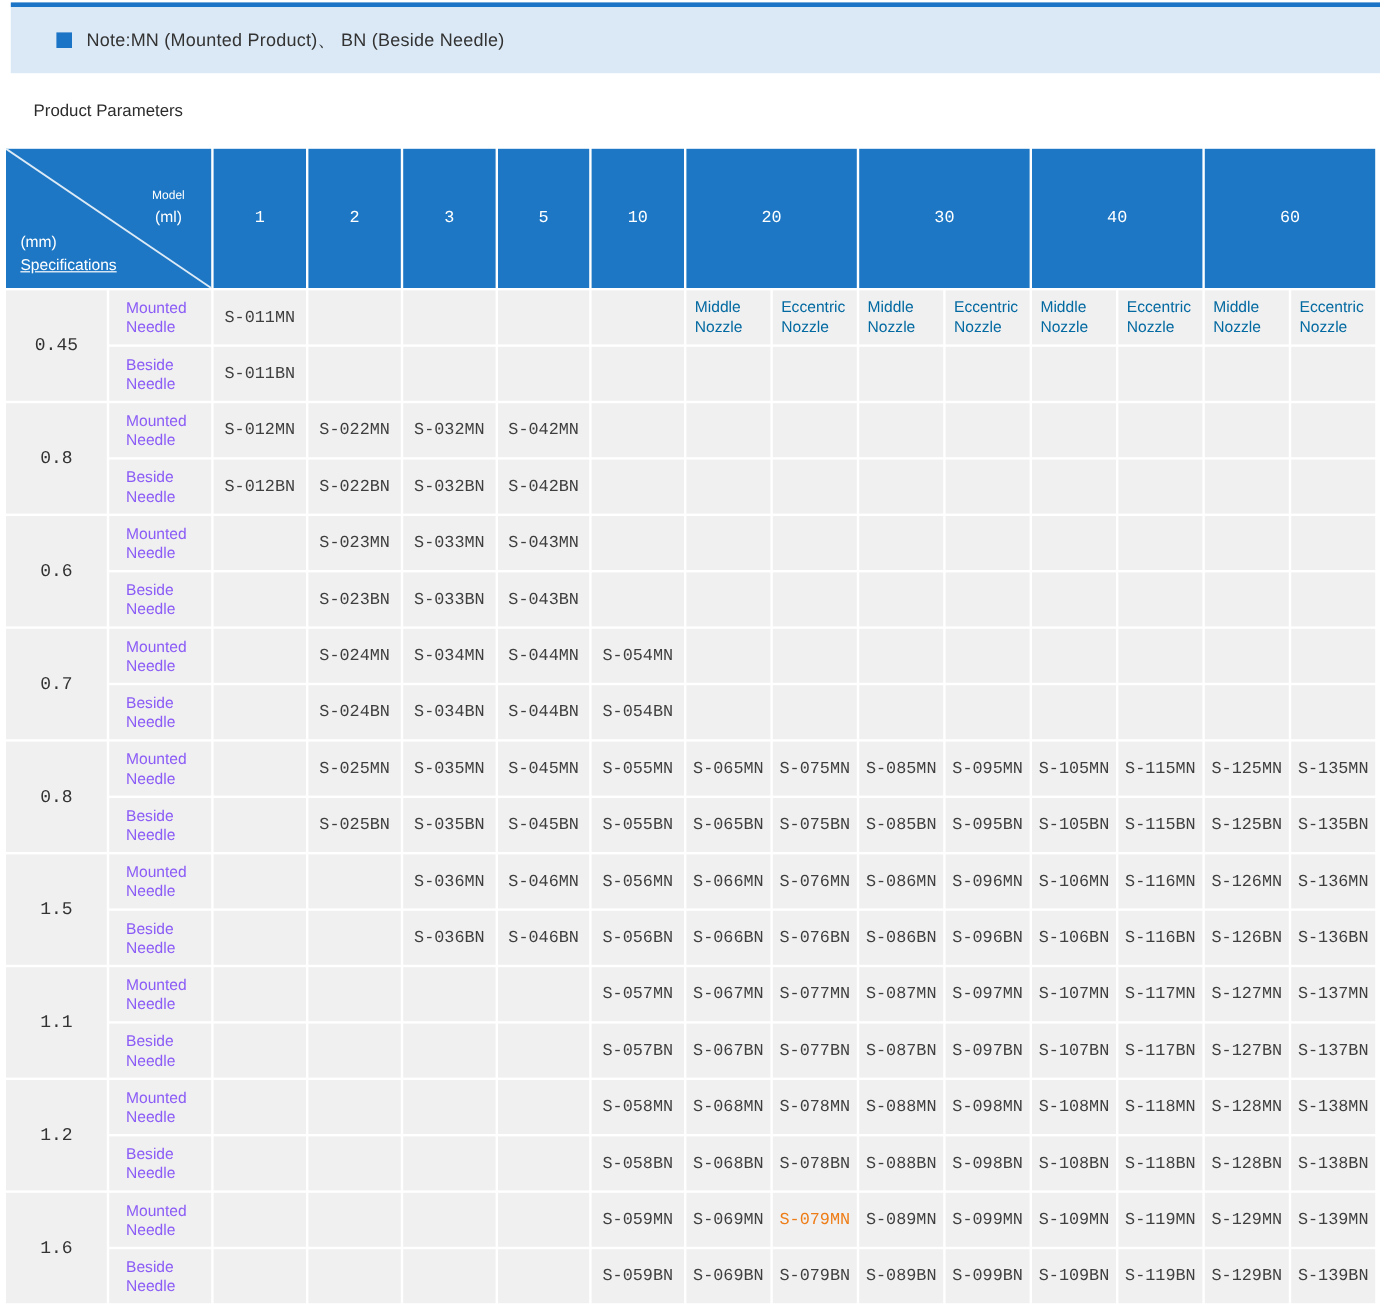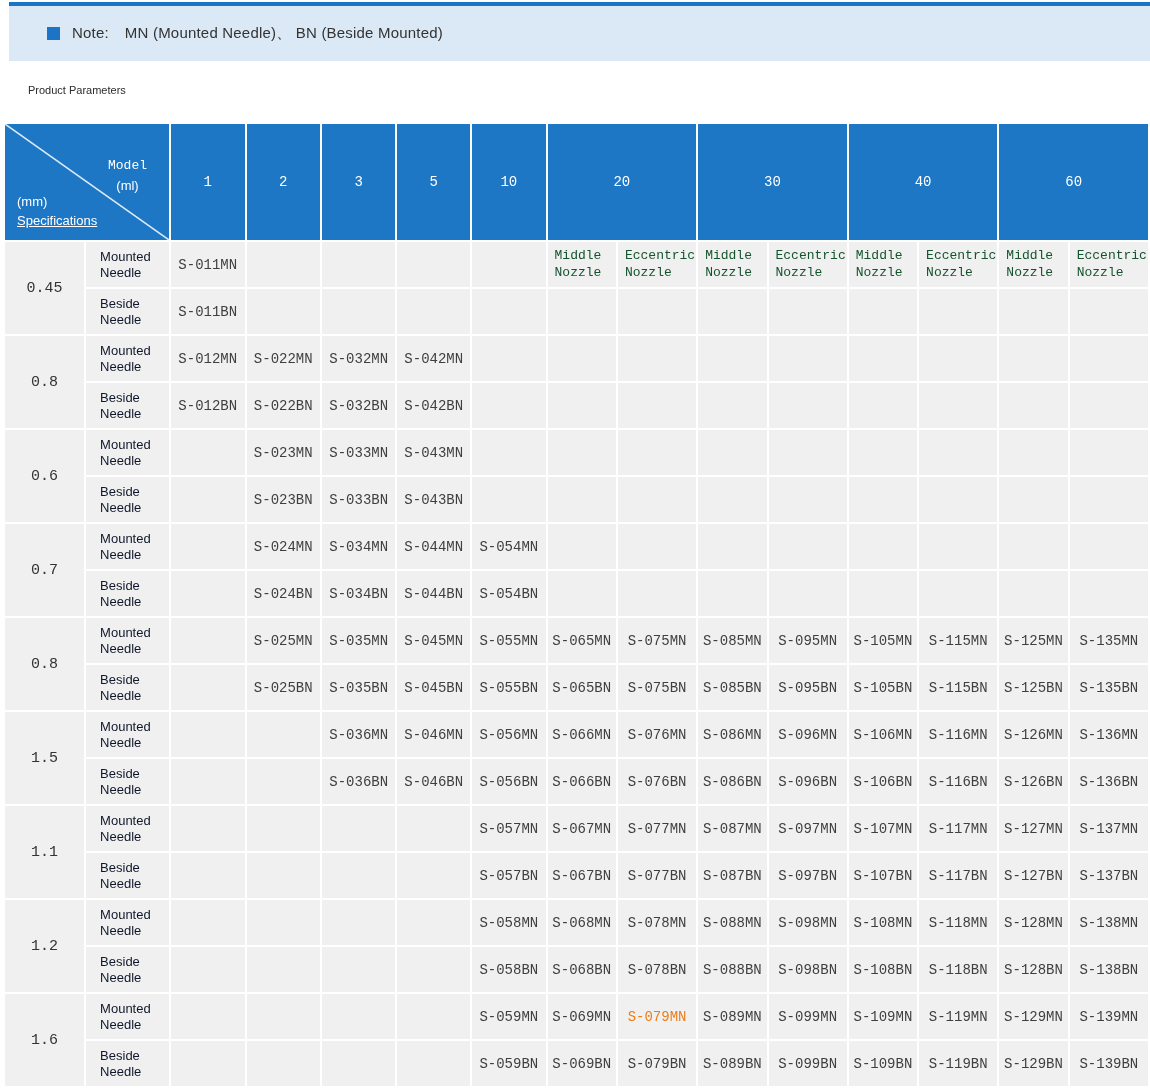--- a/index.html
+++ b/index.html
@@ -9,67 +9,67 @@
   }
   
   .top-strip{position:absolute;left:9px;right:0;top:2px;height:4px;background:#1b74c5;}
   
   .note-band{
     position:absolute;left:9px;right:0;top:6px;height:55px;background:#dbe9f6;
     display:flex;align-items:center;
   }
   .note-bullet{width:13px;height:13px;background:#1b74c5;margin-left:38px;flex:0 0 auto;}
   .note-text{margin-left:12px;font-size:15px;color:#333;letter-spacing:.2px;}
-  .note-text .nlabel{margin-right:16px;}
+  .note-text .nlabel{margin-right:0;}
   
-  .section-title{position:absolute;left:28px;top:84px;font-size:11px;color:#2b2b2b;}
+  .section-title{position:absolute;left:28px;top:84px;font-size:14px;color:#2b2b2b;}
   
   .tbl-wrap{position:absolute;left:3px;top:122px;}
   table{border-collapse:separate;border-spacing:2px;table-layout:fixed;}
   td{background:#f0f0f0;overflow:hidden;vertical-align:middle;}
   thead td{
     background:#1d77c4;color:#ffffff;text-align:center;height:114px;
     font-family:"Liberation Mono","DejaVu Sans Mono",monospace;font-size:14px;
   }
   tbody td{height:43px;}
   td.corner{position:relative;padding:0;}
   .diag{position:absolute;left:0;top:0;width:100%;height:100%;}
   .diag line{stroke:rgba(255,255,255,.85);stroke-width:1.5;}
   .corner-tr{position:absolute;top:32px;right:22px;text-align:center;line-height:1.5;}
-  .corner-tr .en{font-family:Liberation Mono, monospace;font-size:13px;}
+  .corner-tr .en{font-family:Liberation Sans, sans-serif;font-size:10px;}
   .corner-tr .unit,.corner-bl .unit{font-family:Liberation Sans, sans-serif;font-size:13px;}
   .corner-bl{position:absolute;bottom:9px;left:12px;text-align:left;line-height:1.45;}
   .corner-bl .en{font-family:"Liberation Sans",sans-serif;font-size:13px;text-decoration:underline;}
   td.spec{
     text-align:center;font-family:"Liberation Mono","DejaVu Sans Mono",monospace;
     font-size:15px;color:#333;
   }
   td.needle{
-    font-size:13px;line-height:1.2;color:#0f172a;padding-left:14px;
+    font-size:13px;line-height:1.2;color:#8b5cf6;padding-left:14px;
     font-family:"Liberation Sans",sans-serif;
   }
   td.code{
     text-align:center;font-family:"Liberation Mono","DejaVu Sans Mono",monospace;
     font-size:14px;color:#3f3f3f;cursor:pointer;
   }
   td.code.highlight{color:#ee7d18;font-family:Liberation Mono, monospace;}
   td.nozzle{
-    font-size:13px;line-height:1.25;color:#14532d;padding-left:7px;
-    font-family:Liberation Mono, monospace;
+    font-size:13px;line-height:1.25;color:#0369a1;padding-left:7px;
+    font-family:Liberation Sans, sans-serif;
     margin-top:30px;
   }
 </style>
 </head>
 <body>
 
 <div class="top-strip"></div>
 
 <div class="note-band">
   <span class="note-bullet"></span>
-  <span class="note-text"><span class="nlabel">Note:</span><span>MN (Mounted Needle)、 BN (Beside Mounted)</span></span>
+  <span class="note-text"><span class="nlabel">Note:</span><span>MN (Mounted Product)、 BN (Beside Needle)</span></span>
 </div>
 
 <div class="section-title">Product Parameters</div>
 
 <div class="tbl-wrap">
   <table>
     <colgroup>
       <col style="width:84px">
         <col style="width:85px">
       <col style="width:77px">

